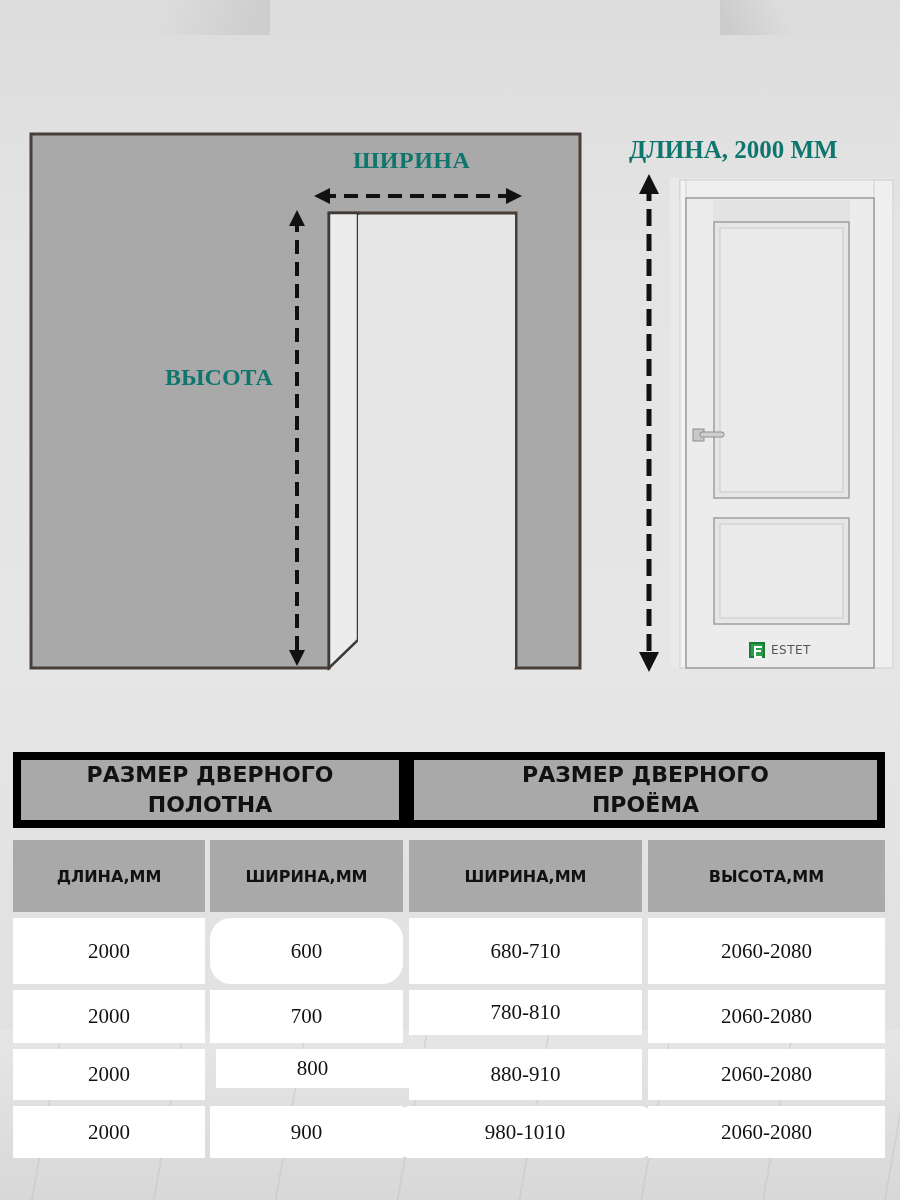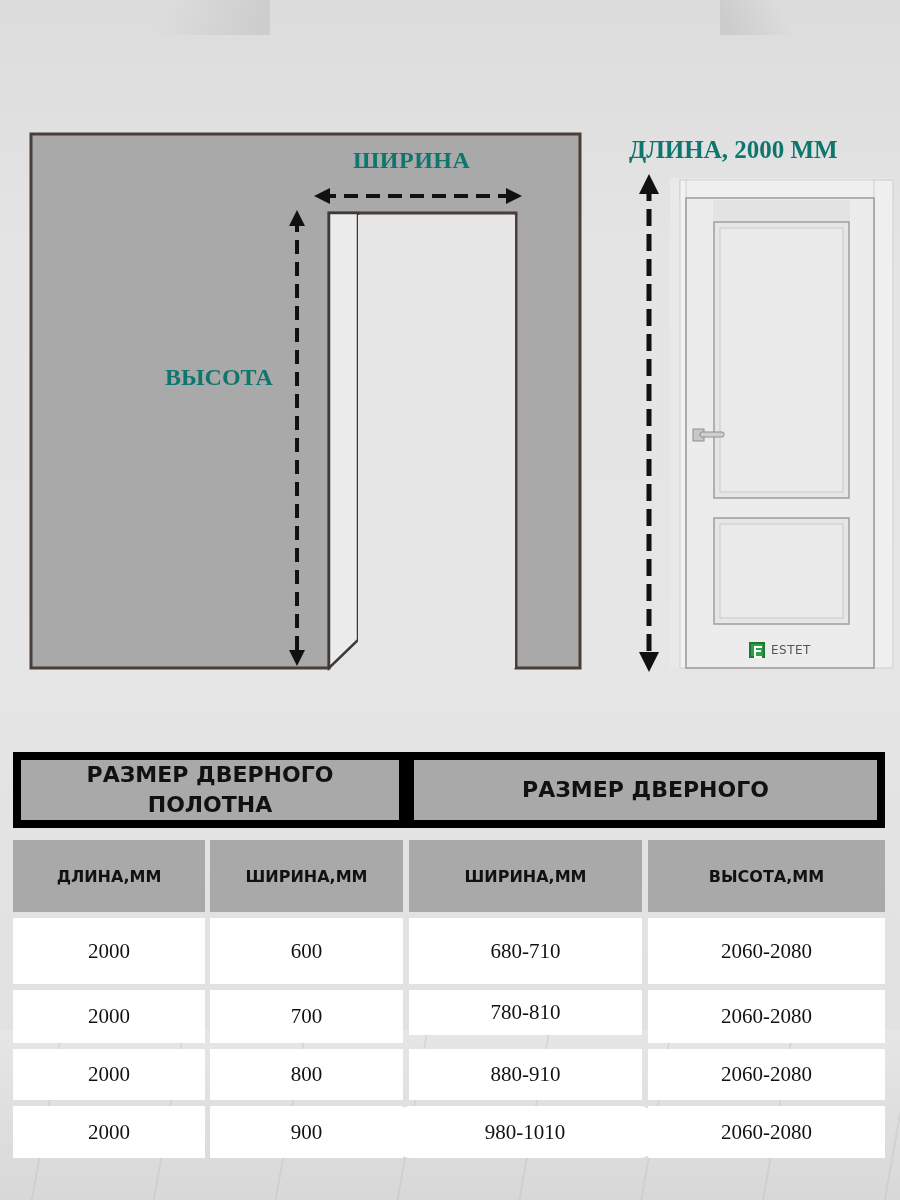--- a/index.html
+++ b/index.html
@@ -104,40 +104,41 @@
 
   <div class="hcell top" style="left:0; top:0; width:394px; height:76px;">
     <div>
       <div>РАЗМЕР ДВЕРНОГО</div>
       <div>ПОЛОТНА</div>
     </div>
   </div>
   <div class="hcell top" style="left:393px; top:0; width:479px; height:76px;">
     <div>
       <div>РАЗМЕР ДВЕРНОГО</div>
+      <div>ПРОЁМА</div>
     </div>
   </div>
 
   <div class="hcell sub" style="left:0; top:88px; width:192px; height:72px;">ДЛИНА,ММ</div>
   <div class="hcell sub" style="left:197px; top:88px; width:193px; height:72px;">ШИРИНА,ММ</div>
   <div class="hcell sub" style="left:396px; top:88px; width:233px; height:72px;">ШИРИНА,ММ</div>
   <div class="hcell sub" style="left:635px; top:88px; width:237px; height:72px;">ВЫСОТА,ММ</div>
 
   <div class="dcell" style="left:0; top:166px; width:192px; height:66px;">2000</div>
-  <div class="dcell" style="left:197px; top:166px; width:193px; height:66px;">600</div>
+  <div class="dcell" style="left:197px; top:166px; width:193px; height:66px;border-radius:21px;">600</div>
   <div class="dcell" style="left:396px; top:166px; width:233px; height:66px;">680-710</div>
   <div class="dcell" style="left:635px; top:166px; width:237px; height:66px;">2060-2080</div>
 
   <div class="dcell" style="left:0; top:238px; width:192px; height:53px;">2000</div>
   <div class="dcell" style="left:197px; top:238px; width:193px; height:53px;">700</div>
   <div class="dcell" style="left:396px; top:238px; width:233px; height:45px;">780-810</div>
   <div class="dcell" style="left:635px; top:238px; width:237px; height:53px;">2060-2080</div>
 
   <div class="dcell" style="left:0; top:297px; width:192px; height:51px;">2000</div>
-  <div class="dcell" style="left:197px; top:297px; width:193px; height:51px;">800</div>
+  <div class="dcell" style="left:203px; top:297px; width:193px; height:39px;">800</div>
   <div class="dcell" style="left:396px; top:297px; width:233px; height:51px;">880-910</div>
   <div class="dcell" style="left:635px; top:297px; width:237px; height:51px;">2060-2080</div>
 
   <div class="dcell" style="left:0; top:354px; width:192px; height:52px;">2000</div>
   <div class="dcell" style="left:197px; top:354px; width:193px; height:52px;">900</div>
   <div class="dcell" style="left:384px; top:354px; width:256px; height:52px;border-radius:13px;">980-1010</div>
   <div class="dcell" style="left:635px; top:354px; width:237px; height:52px;">2060-2080</div>
 </div>
 
 </body></html>

